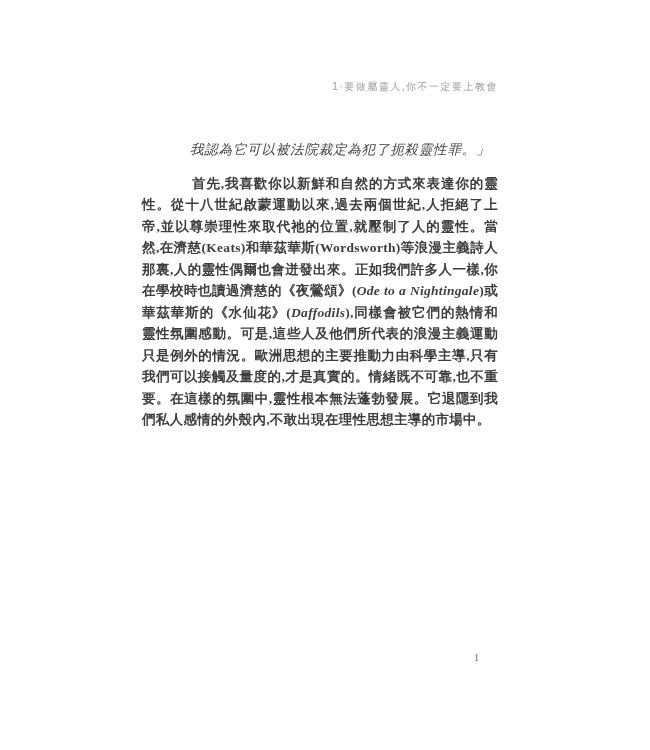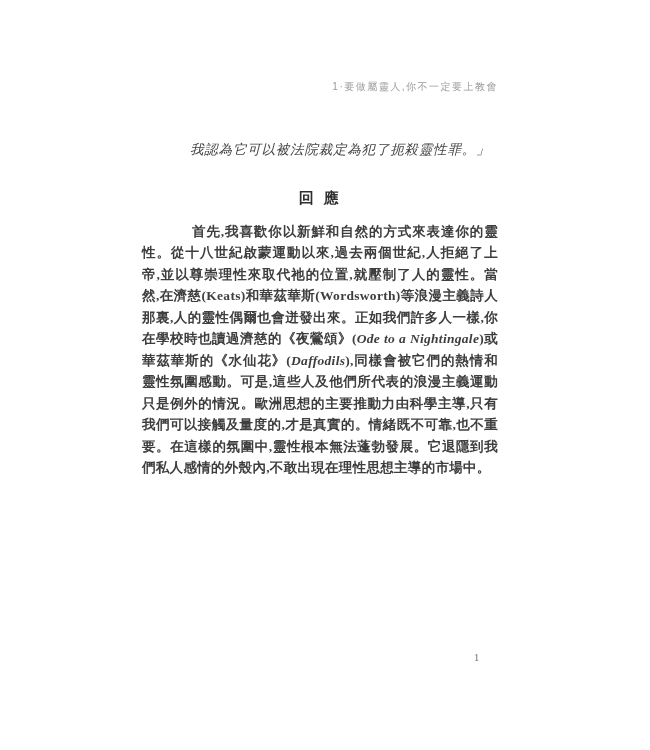--- a/index.html
+++ b/index.html
@@ -77,21 +77,20 @@
 
 <div class="page">
 
   <div class="running-header">1·要做屬靈人,你不一定要上教會</div>
 
   <div class="content">
 
     <p class="quote quote-first">我認為它可以被法院裁定為犯了扼殺靈性罪。」</p>
 
 
-    <h2 class="section-heading">回 應</h2>
 
 
     <p class="body-para body-para-2"><span>首先,我喜歡你以新鮮和自然的方式來表達你的靈性。從十八世紀啟蒙運動以來,過去兩個世紀,人拒絕了上帝,並以尊崇理性來取代祂的位置,就壓制了人的靈性。當然,在濟慈(Keats)和華茲華斯(Wordsworth)等浪漫主義詩人那裏,人的靈性偶爾也會迸發出來。正如我們許多人一樣,你在學校時也讀過濟慈的《夜鶯頌》(</span><span class="latin-italic">Ode to a Nightingale</span><span>)或華茲華斯的《水仙花》(</span><span class="latin-italic">Daffodils</span><span>),同樣會被它們的熱情和靈性氛圍感動。可是,這些人及他們所代表的浪漫主義運動只是例外的情況。歐洲思想的主要推動力由科學主導,只有我們可以接觸及量度的,才是真實的。情緒既不可靠,也不重要。在這樣的氛圍中,靈性根本無法蓬勃發展。它退隱到我們私人感情的外殼內,不敢出現在理性思想主導的市場中。</span></p>
 
   </div>
 
   <div class="page-number">1</div>
 
 </div>
 

